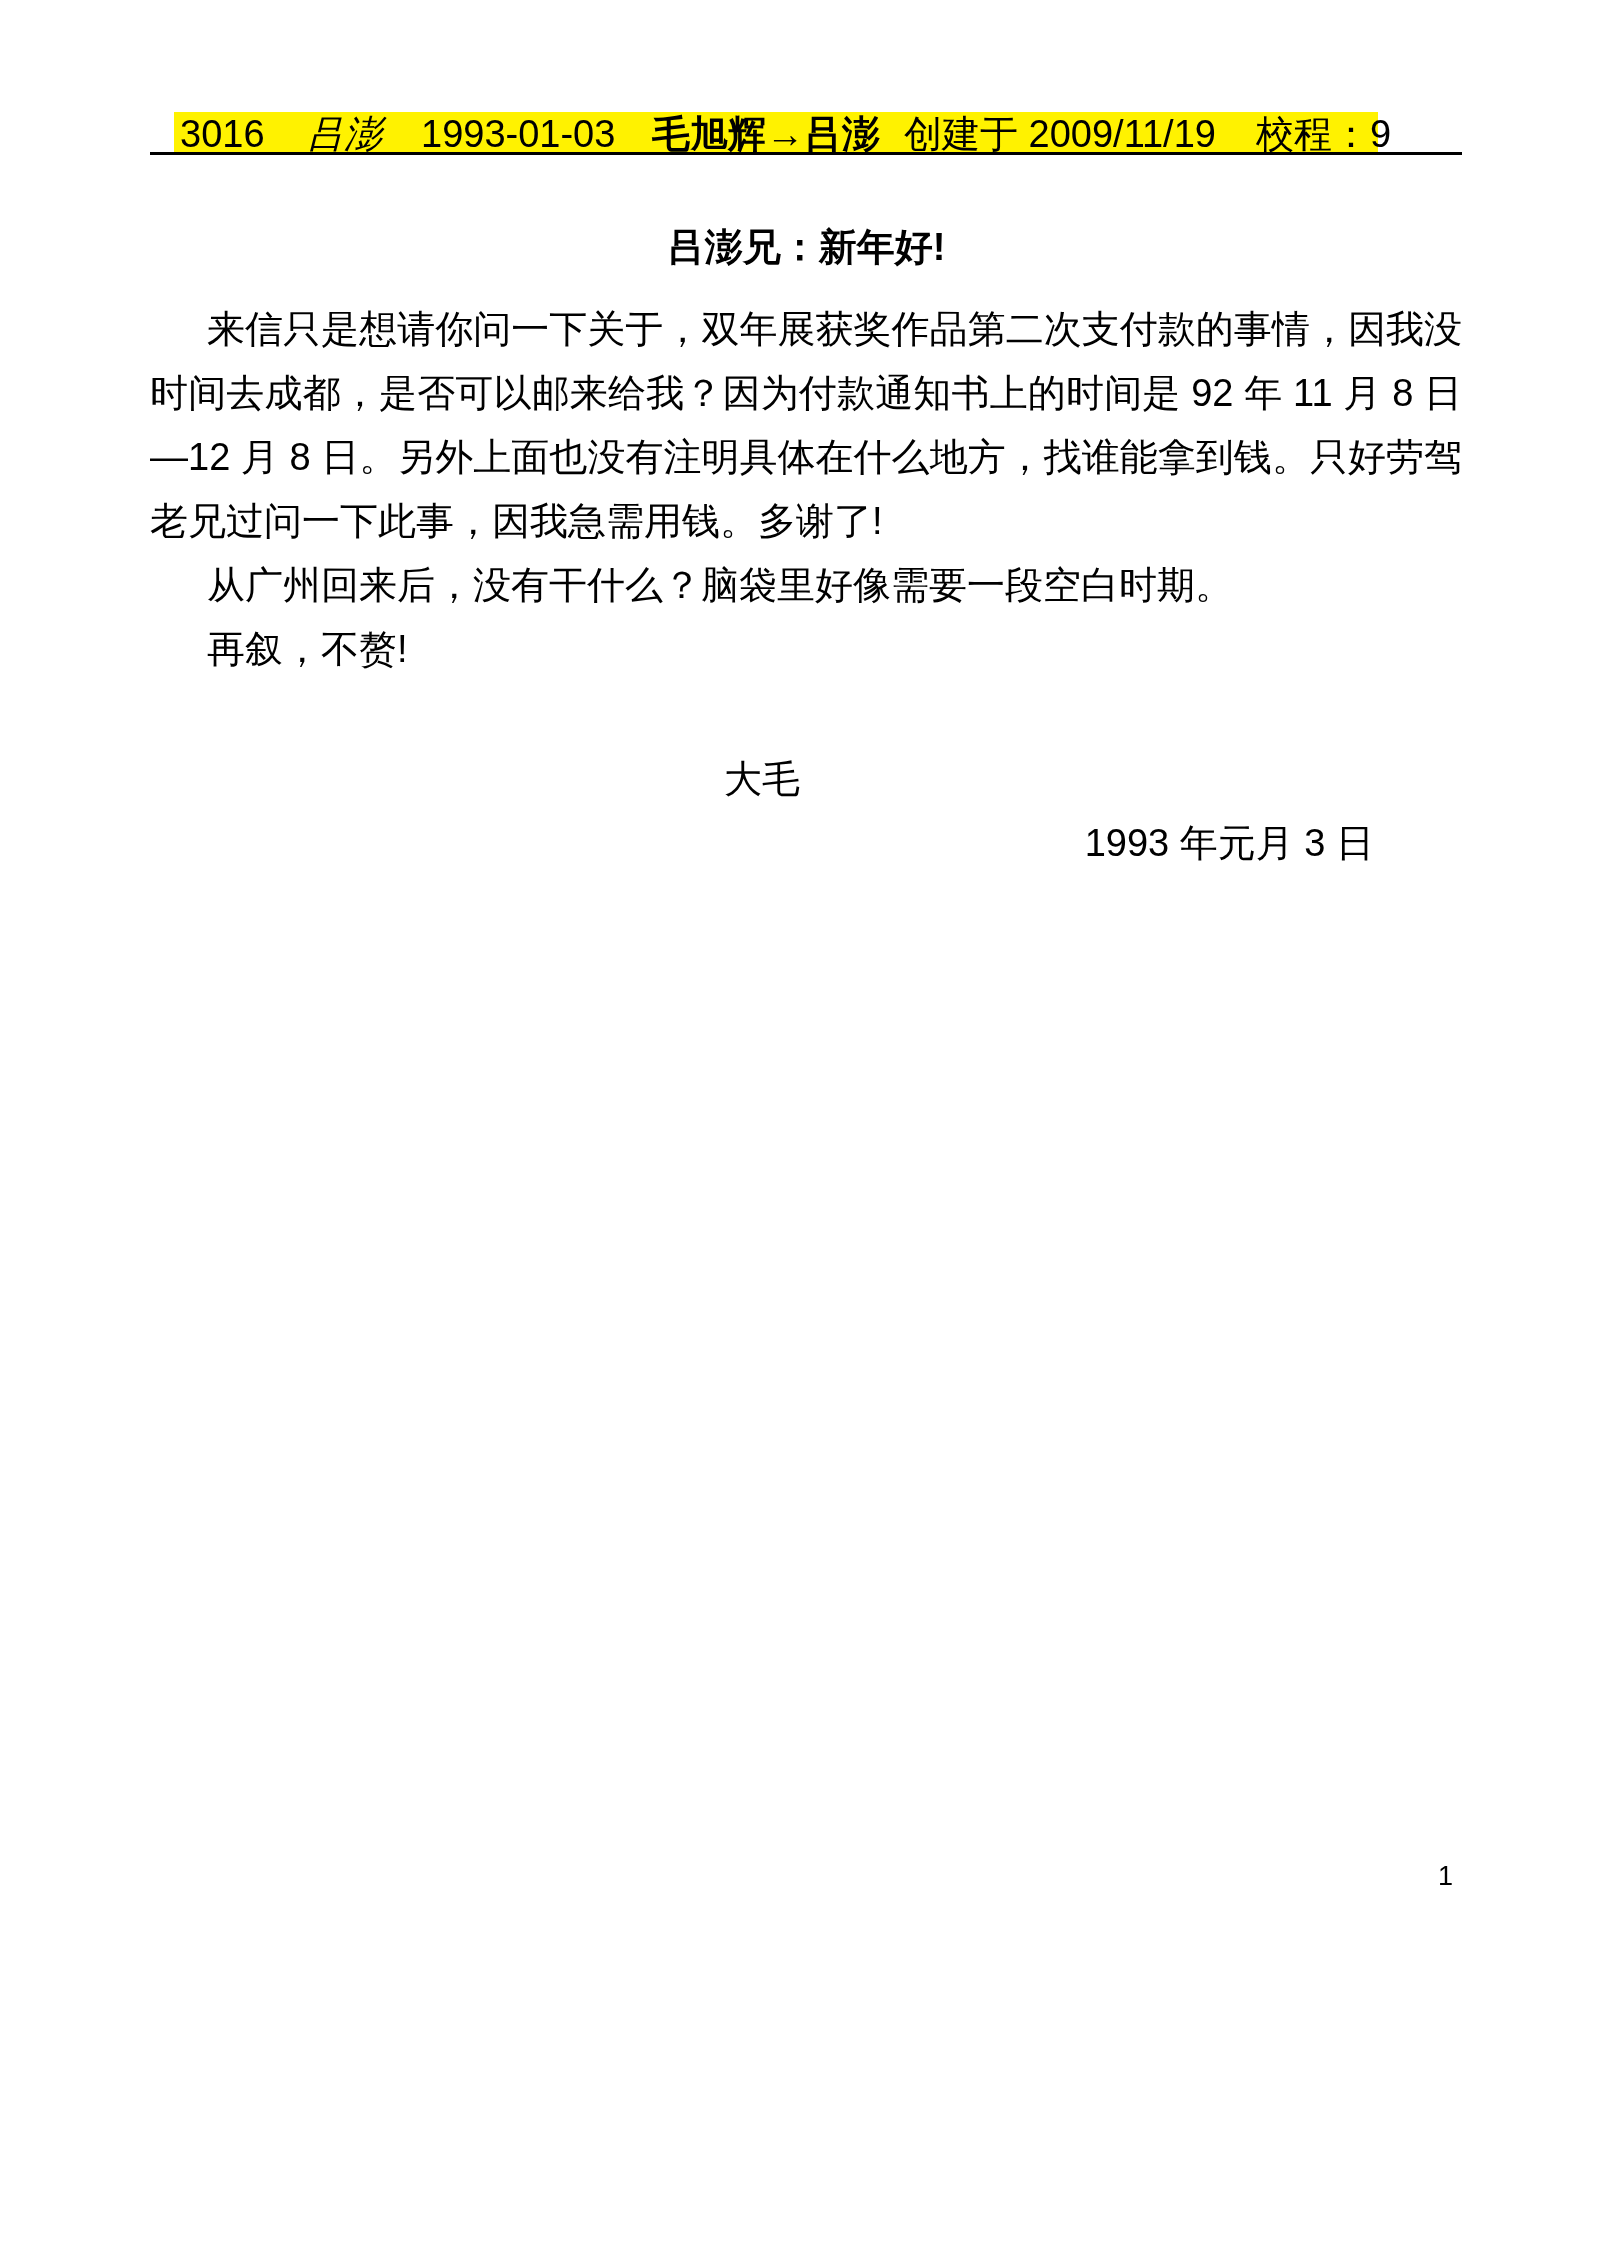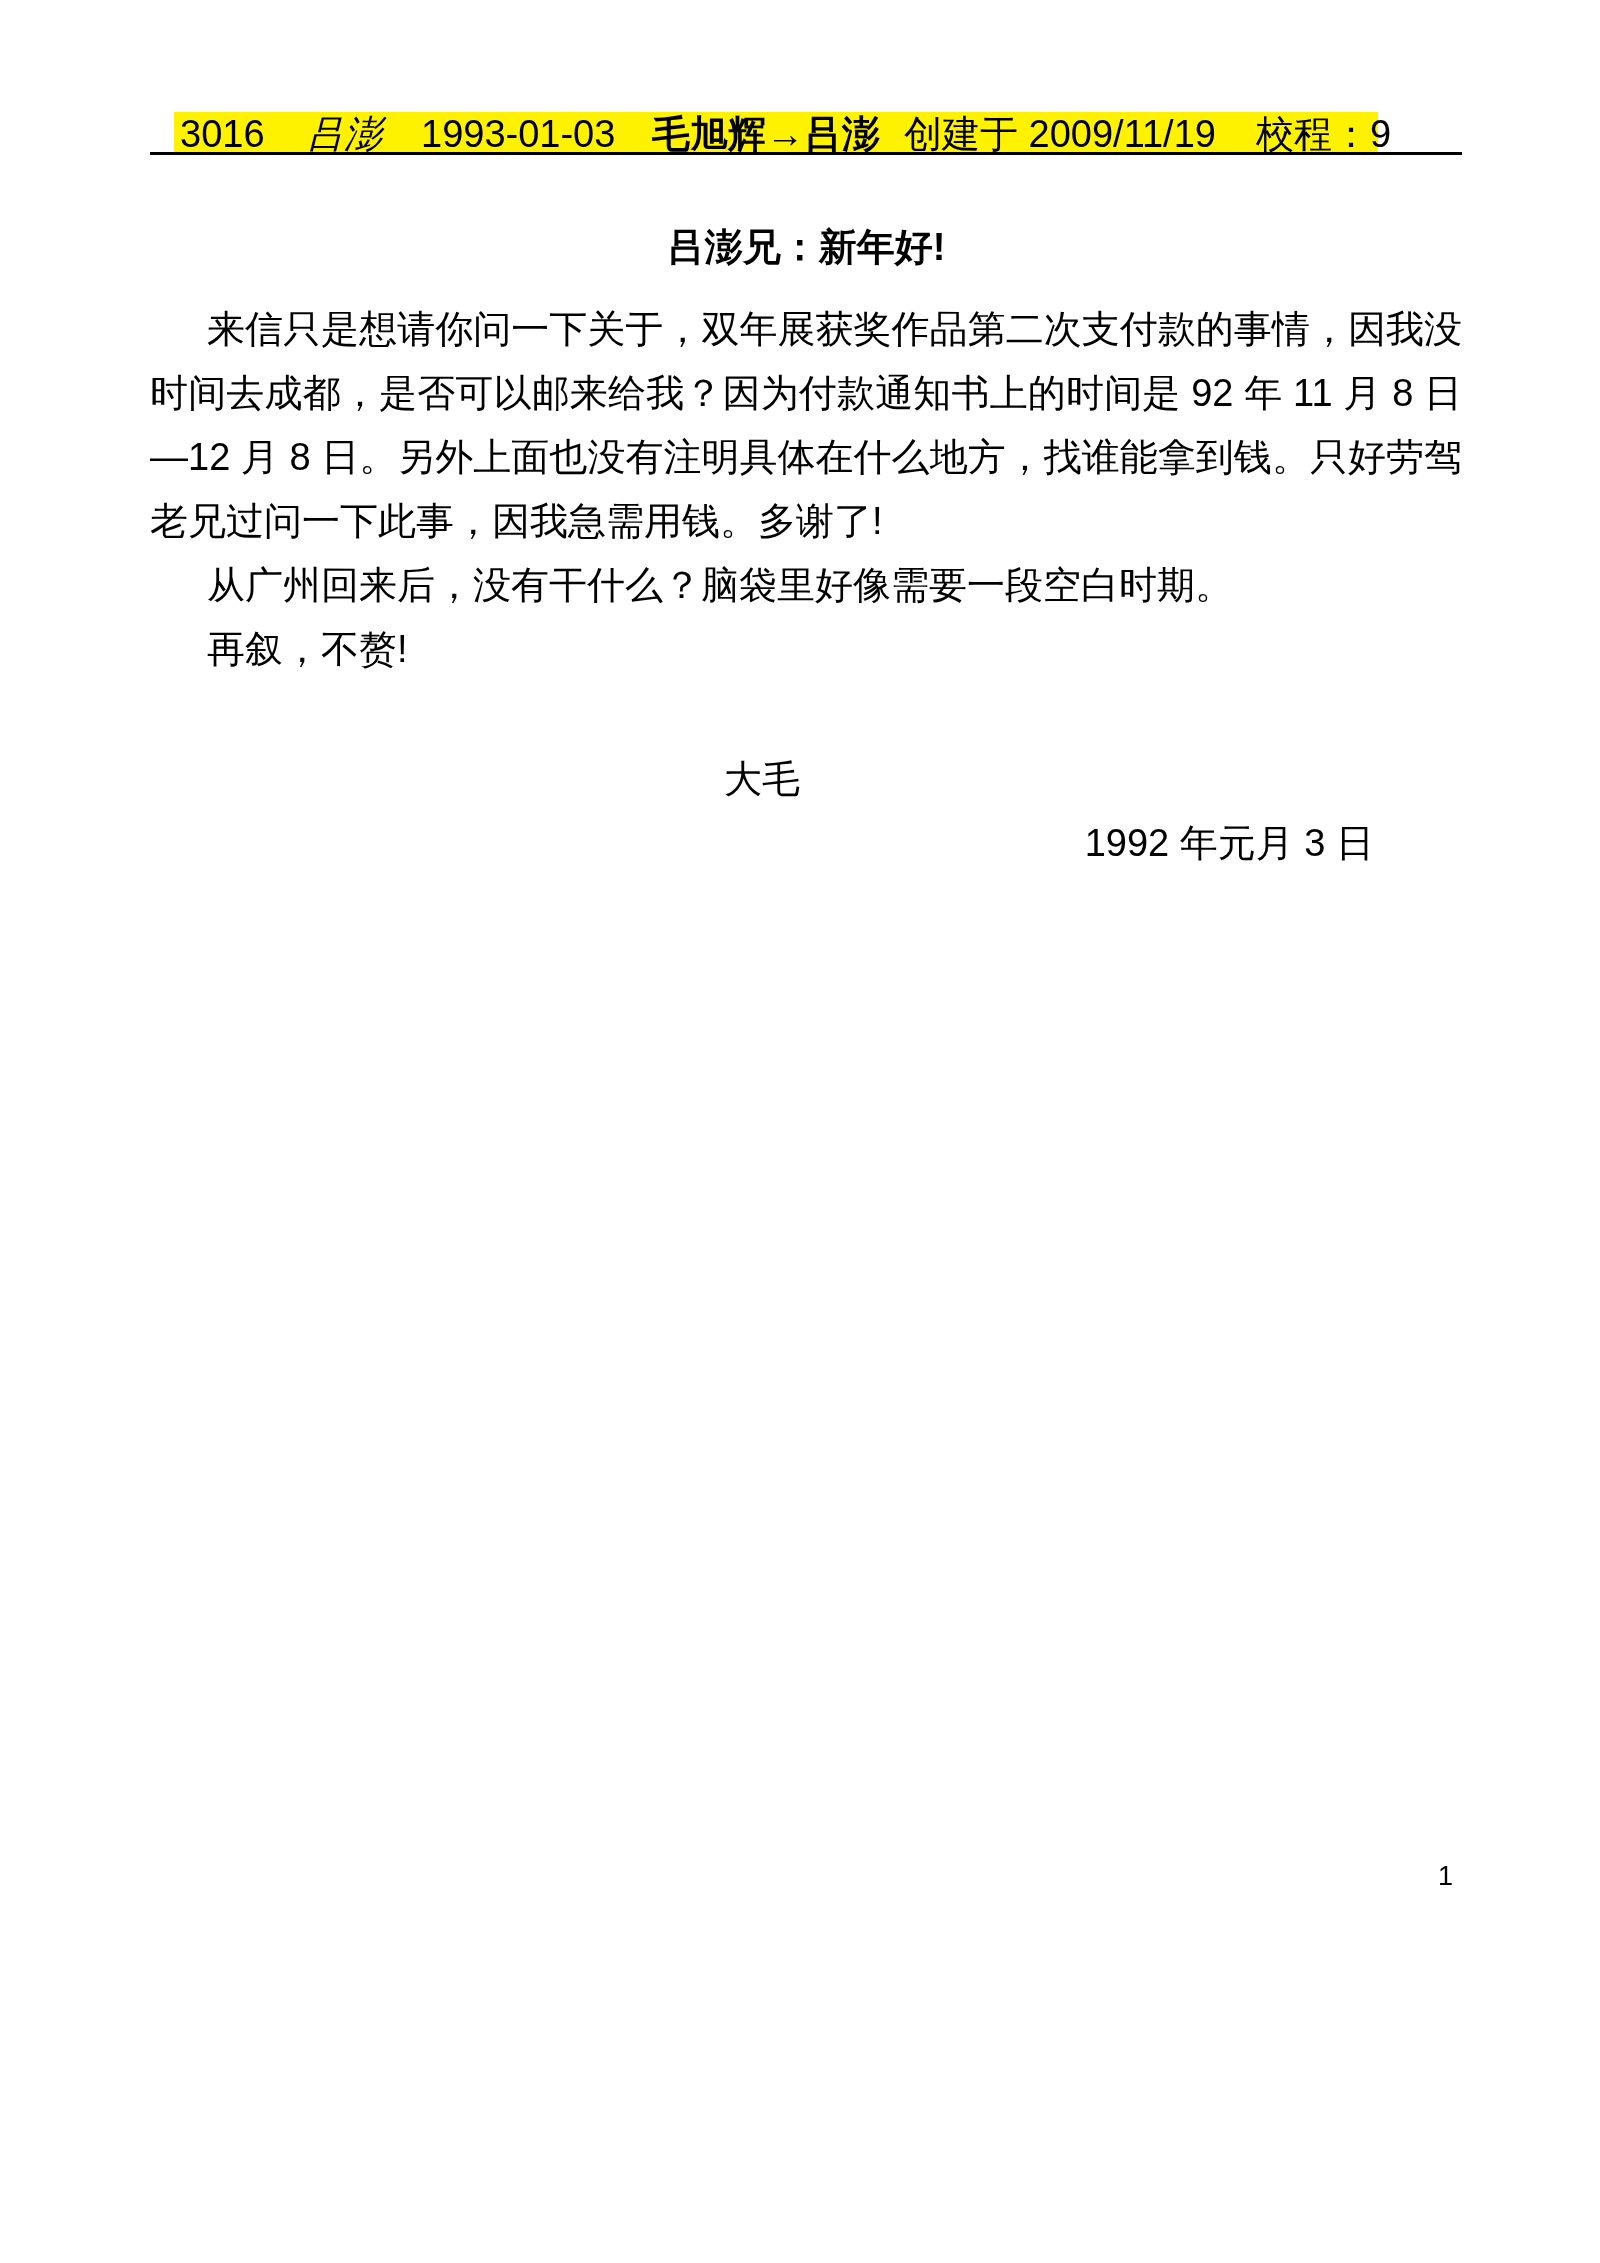--- a/index.html
+++ b/index.html
@@ -99,18 +99,18 @@
     <span class="hf hf-rev">校程：9</span>
   </div>
   <div class="header-rule" data-bg="colors.rule" style="background: rgb(0, 0, 0);"></div>
 
   <div class="letter">
     <div class="salutation">吕澎兄：新年好!</div>
     <p>来信只是想请你问一下关于，双年展获奖作品第二次支付款的事情，因我没时间去成都，是否可以邮来给我？因为付款通知书上的时间是 92 年 11 月 8 日—12 月 8 日。另外上面也没有注明具体在什么地方，找谁能拿到钱。只好劳驾老兄过问一下此事，因我急需用钱。多谢了!</p>
     <p>从广州回来后，没有干什么？脑袋里好像需要一段空白时期。</p>
     <p>再叙，不赘!</p>
     <div class="sig">大毛</div>
-    <div class="sig-date">1992 年元月 3 日</div>
+    <div class="sig-date">1993 年元月 3 日</div>
   </div>
 
   <div class="page-number">1</div>
 
 </div>
 
 </body></html>

